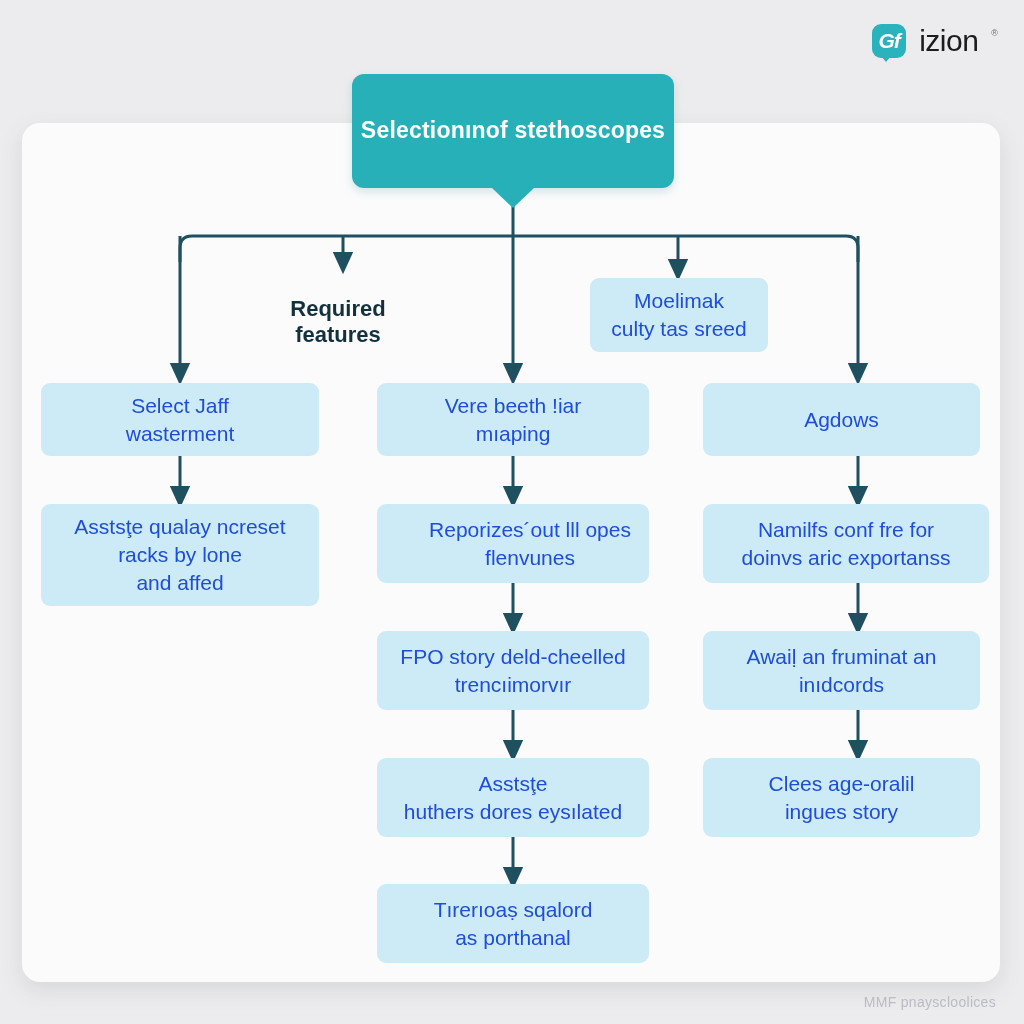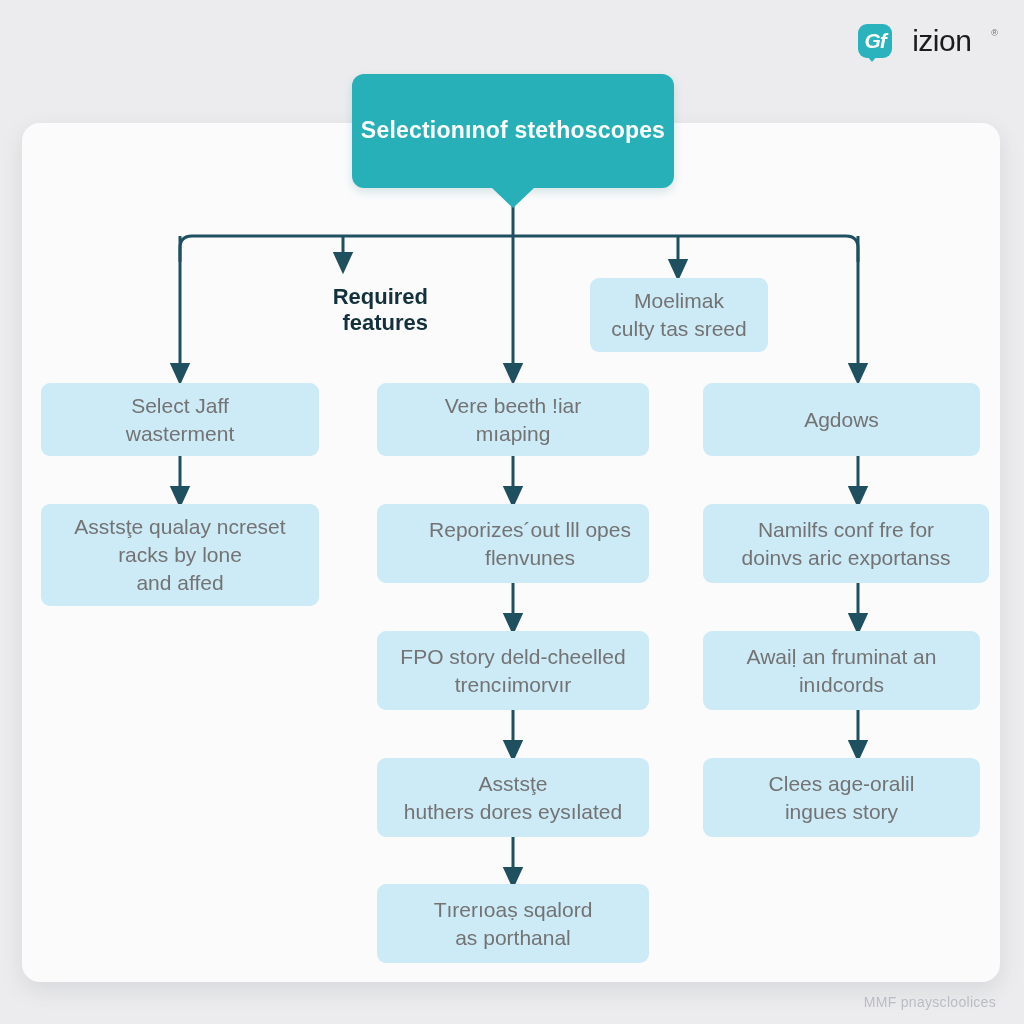--- a/index.html
+++ b/index.html
@@ -15,21 +15,21 @@
     position: relative;
   }
 
   
   #brand-logo {
     position: absolute;
     top: 24px;
     right: 26px;
     display: flex;
     align-items: center;
-    gap: 20px;
+    gap: 13px;
   }
   #brand-logo .mark {
     width: 34px;
     height: 34px;
     border-radius: 9px;
     background: #2bb3bd;
     color: #ffffff;
     font-size: 21px;
     font-weight: bold;
     font-style: italic;
@@ -116,21 +116,21 @@
 
   
   .node {
     position: absolute;
     background: #cdeaf7;
     border-radius: 9px;
     display: flex;
     align-items: center;
     justify-content: center;
     text-align: center;
-    color: #737373;
+    color: #1d4ed8;
     font-size: 21px;
     line-height: 1.33;
     padding: 6px 12px;
     box-sizing: border-box;
     white-space: pre-line;
   }
   .plain-label {
     position: absolute;
     color: #13313c;
     font-size: 22px;
@@ -191,21 +191,21 @@
 
     <path d="M 858 456 L 858 497" marker-end="url(#arrow)"></path>
     <path d="M 858 583 L 858 624" marker-end="url(#arrow)"></path>
     <path d="M 858 710 L 858 751" marker-end="url(#arrow)"></path>
   </g>
 </svg>
 
 <div id="root-node">Selectionınof
 stethoscopes</div>
 
-<div class="plain-label" style="left:248px; top:284px; width:180px;text-align:right;">Required features</div>
+<div class="plain-label" style="left:248px; top:296px; width:180px;">Required features</div>
 
 <div class="node" style="left:590px; top:278px; width:178px; height:74px;">Moelimak
 culty tas sreed</div>
 
 <div class="node" style="left:41px; top:383px; width:278px; height:73px;">Select Jaff
 wasterment</div>
 
 <div class="node" style="left:377px; top:383px; width:272px; height:73px;">Vere beeth !iar
 mıaping</div>
 

